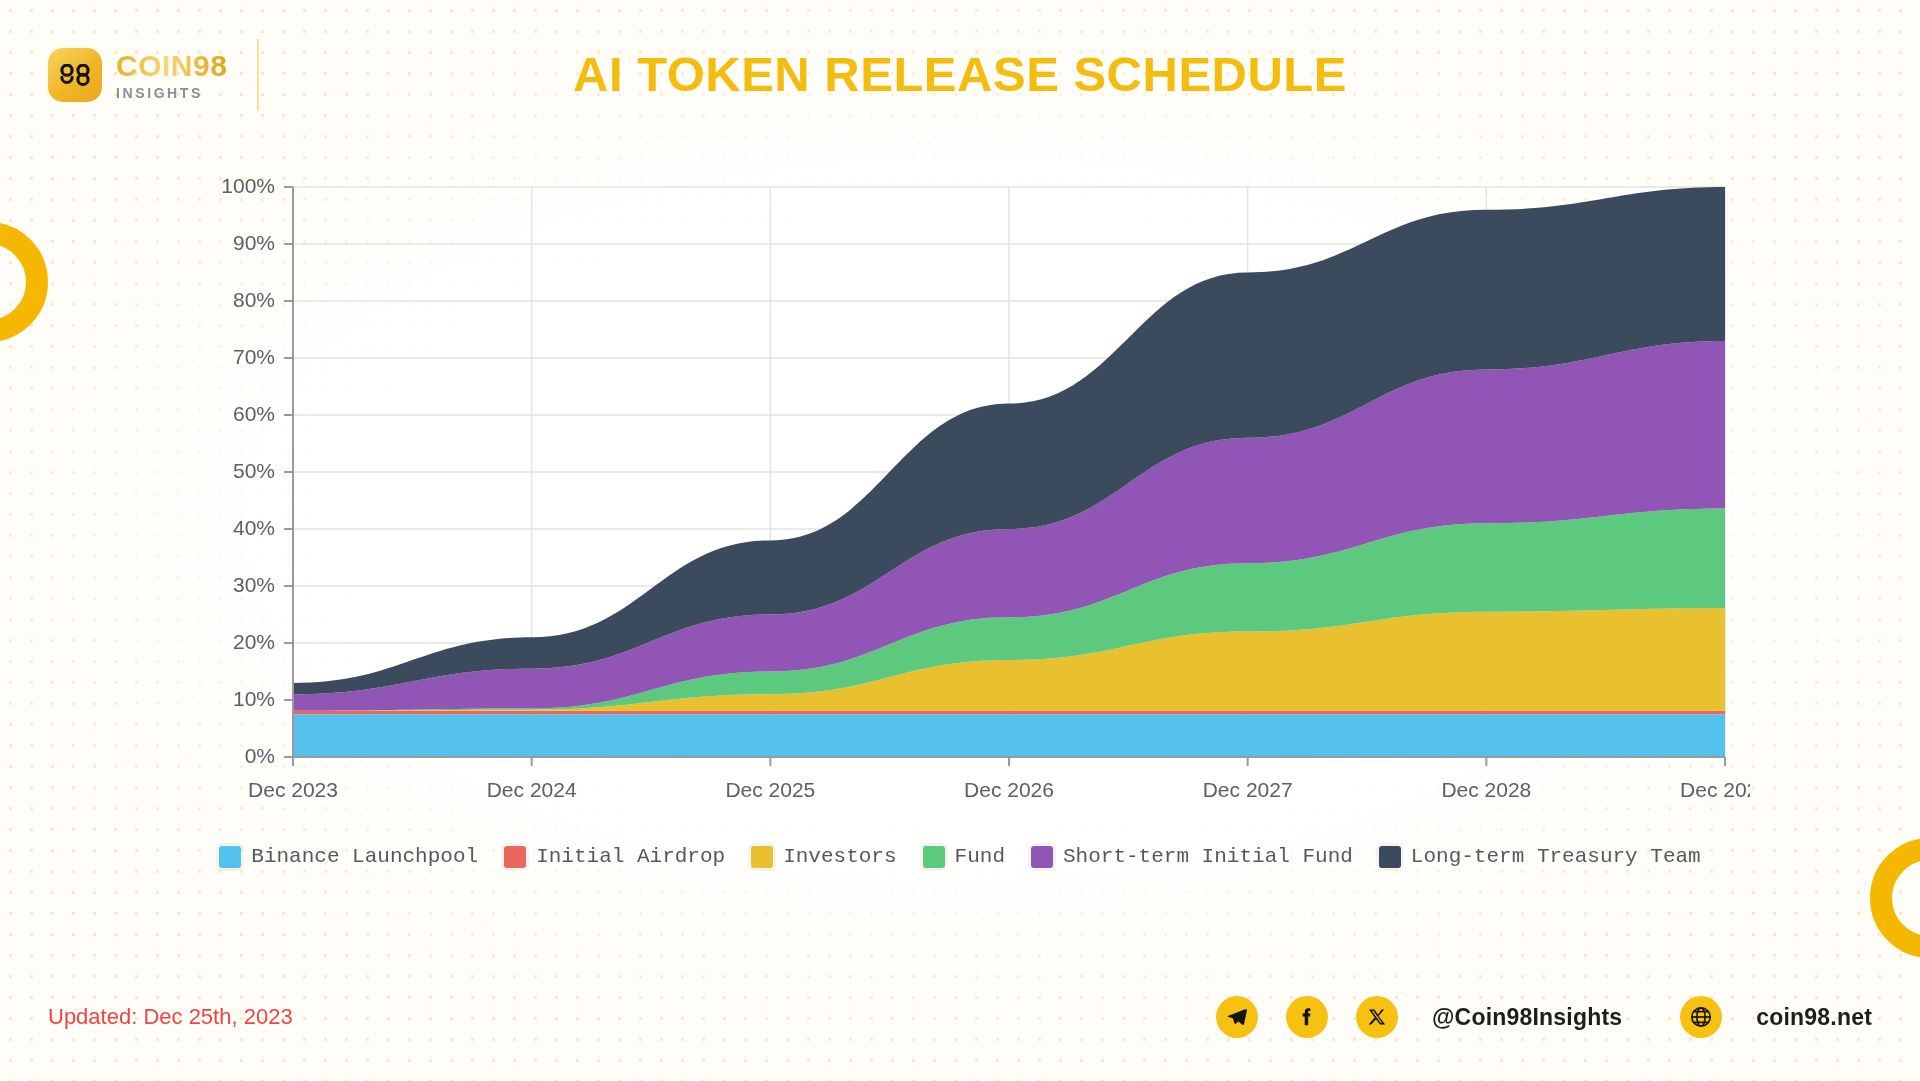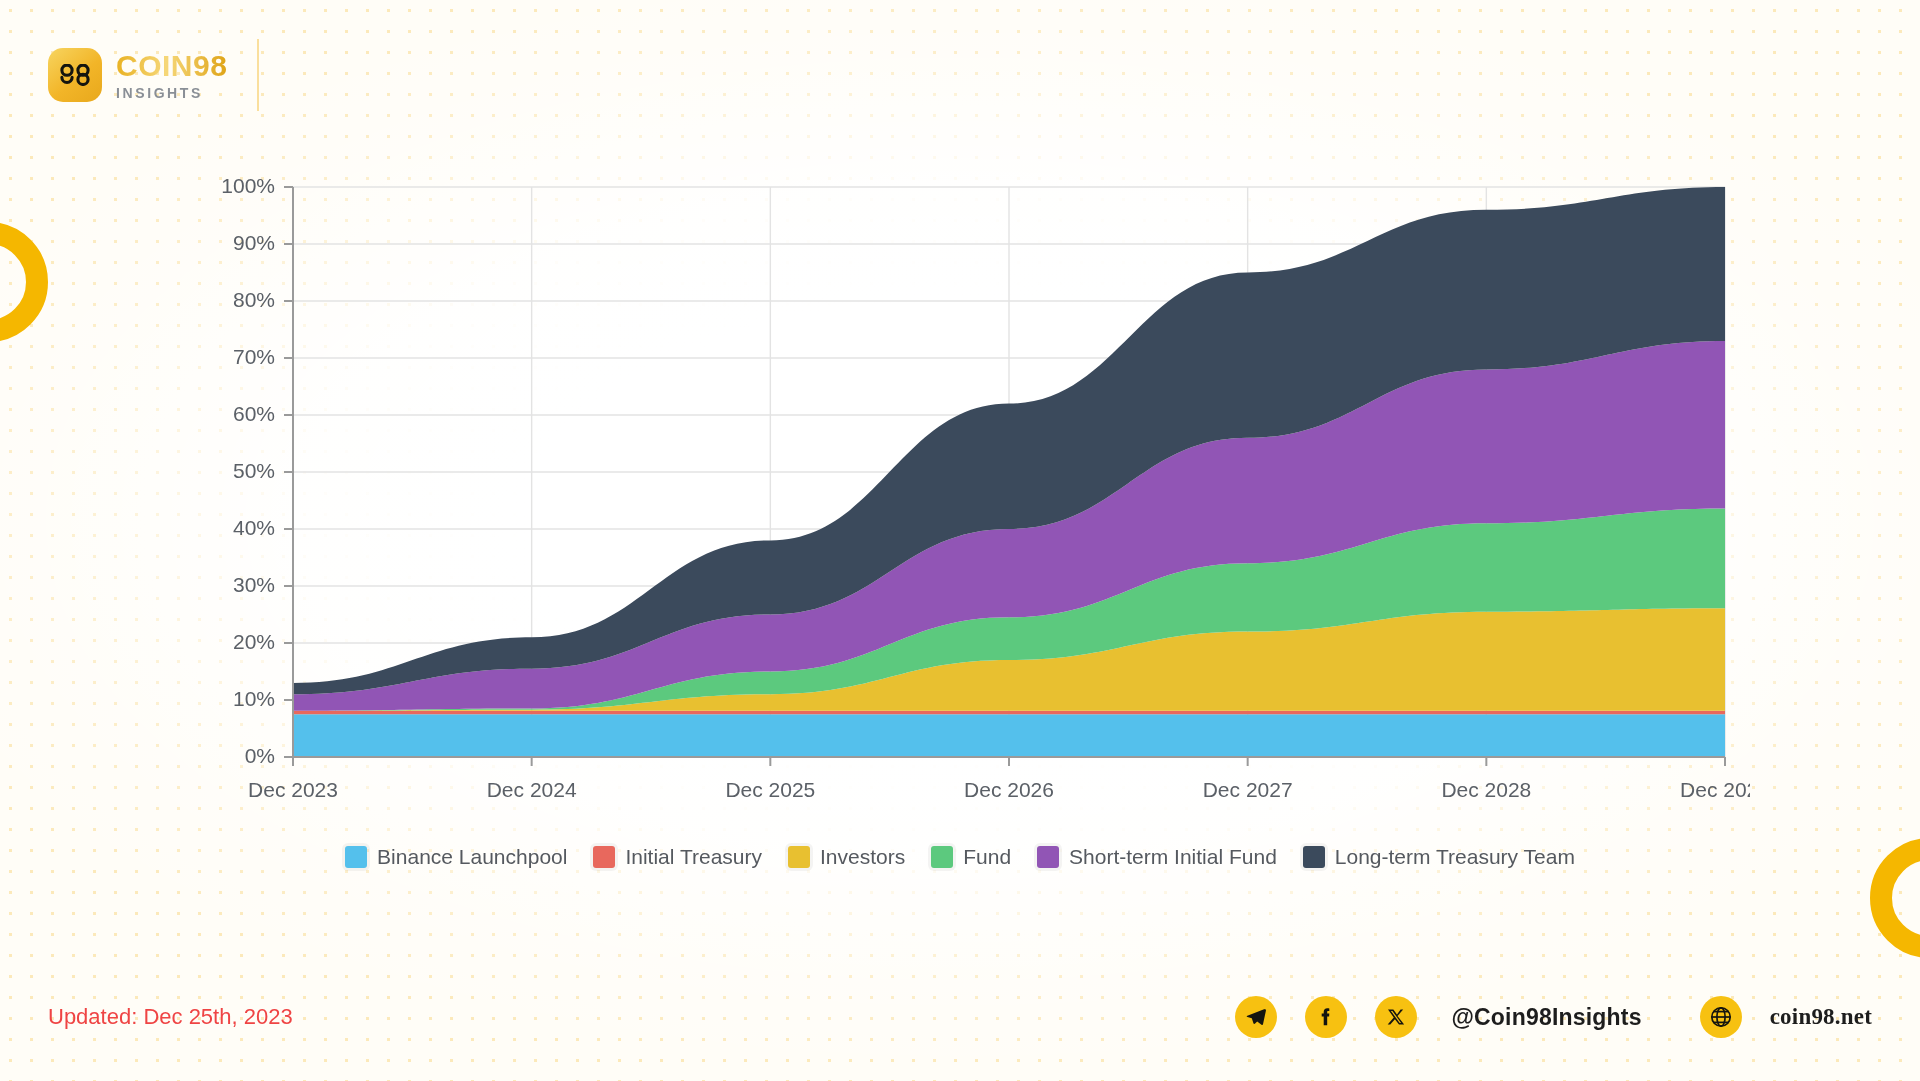--- a/index.html
+++ b/index.html
@@ -82,42 +82,42 @@
   
   #legend {
     position: absolute; left: 0; top: 845px; width: 1920px;
     display: flex; justify-content: center; align-items: center; gap: 26px;
   }
   .legend-item { display: flex; align-items: center; gap: 10px; }
   .legend-swatch {
     width: 22px; height: 22px; border-radius: 3px; flex: none;
     box-shadow: 0 0 0 3px rgba(0,0,0,0.045);
   }
-  .legend-label { font-size: 21px; color: #55595F; white-space: nowrap; }
+  .legend-label { font-size: 21px; color: #55595F; white-space: nowrap; font-family: Liberation Mono, monospace; }
 
   
   #footer-updated {
     position: absolute; left: 48px; top: 1004px;
     font-size: 22px; color: #ef4444;
   }
   #footer-social {
     position: absolute; right: 48px; top: 996px;
     display: flex; align-items: center; gap: 28px;
   }
   .social-icon {
     width: 42px; height: 42px; border-radius: 50%;
     background: #F7C111;
     display: flex; align-items: center; justify-content: center;
     flex: none;
   }
   #social-handle, #site-text {
     font-size: 23px; font-weight: bold; color: #1D1D1D; letter-spacing: .2px;
   }
   #social-handle { margin-left: 6px; margin-right: 30px; }
-  #site-text { margin-left: 0; font-family: Liberation Serif, serif; }
+  #site-text { margin-left: 6px; }
 </style>
 </head>
 <body>
 
 <div id="dot-bg"></div>
 <div id="dot-fade"></div>
 <div class="ring left"></div>
 <div class="ring right"></div>
 
 <div id="header">
@@ -128,20 +128,21 @@
         <path d="M3.9 13.4a5.1 5.1 0 0 0 10.2 0" fill="none" stroke="#15150F" stroke-width="3.1" stroke-linecap="round"></path>
         <circle cx="25" cy="6.2" r="5.1" fill="none" stroke="#15150F" stroke-width="3.1"></circle>
         <circle cx="25" cy="15.4" r="5.1" fill="none" stroke="#15150F" stroke-width="3.1"></circle>
       </svg>
     </div>
     <div id="logo-text">
       <span id="logo-title">COIN98</span>
       <span id="logo-sub">INSIGHTS</span>
     </div>
   </div>
+  <h1 id="page-title">AI TOKEN RELEASE SCHEDULE</h1>
 </div>
 
 <div id="chart-card">
   <svg id="chart-svg" viewBox="0 0 1560 680">
     <g id="grid-layer">
         <line x1="103" x2="1535" y1="582" y2="582" stroke="#E3E3E3" stroke-width="1.4"></line>
         <line x1="103" x2="1535" y1="525" y2="525" stroke="#E3E3E3" stroke-width="1.4"></line>
         <line x1="103" x2="1535" y1="468" y2="468" stroke="#E3E3E3" stroke-width="1.4"></line>
         <line x1="103" x2="1535" y1="411" y2="411" stroke="#E3E3E3" stroke-width="1.4"></line>
         <line x1="103" x2="1535" y1="354" y2="354" stroke="#E3E3E3" stroke-width="1.4"></line>
@@ -213,21 +214,21 @@
   </svg>
 </div>
 
 <div id="legend">
     <div class="legend-item">
       <span class="legend-swatch" style="background: rgb(84, 192, 236);"></span>
       <span class="legend-label">Binance Launchpool</span>
     </div>
     <div class="legend-item">
       <span class="legend-swatch" style="background: rgb(232, 104, 93);"></span>
-      <span class="legend-label">Initial Treasury</span>
+      <span class="legend-label">Initial Airdrop</span>
     </div>
     <div class="legend-item">
       <span class="legend-swatch" style="background: rgb(232, 192, 48);"></span>
       <span class="legend-label">Investors</span>
     </div>
     <div class="legend-item">
       <span class="legend-swatch" style="background: rgb(92, 201, 126);"></span>
       <span class="legend-label">Fund</span>
     </div>
     <div class="legend-item">

